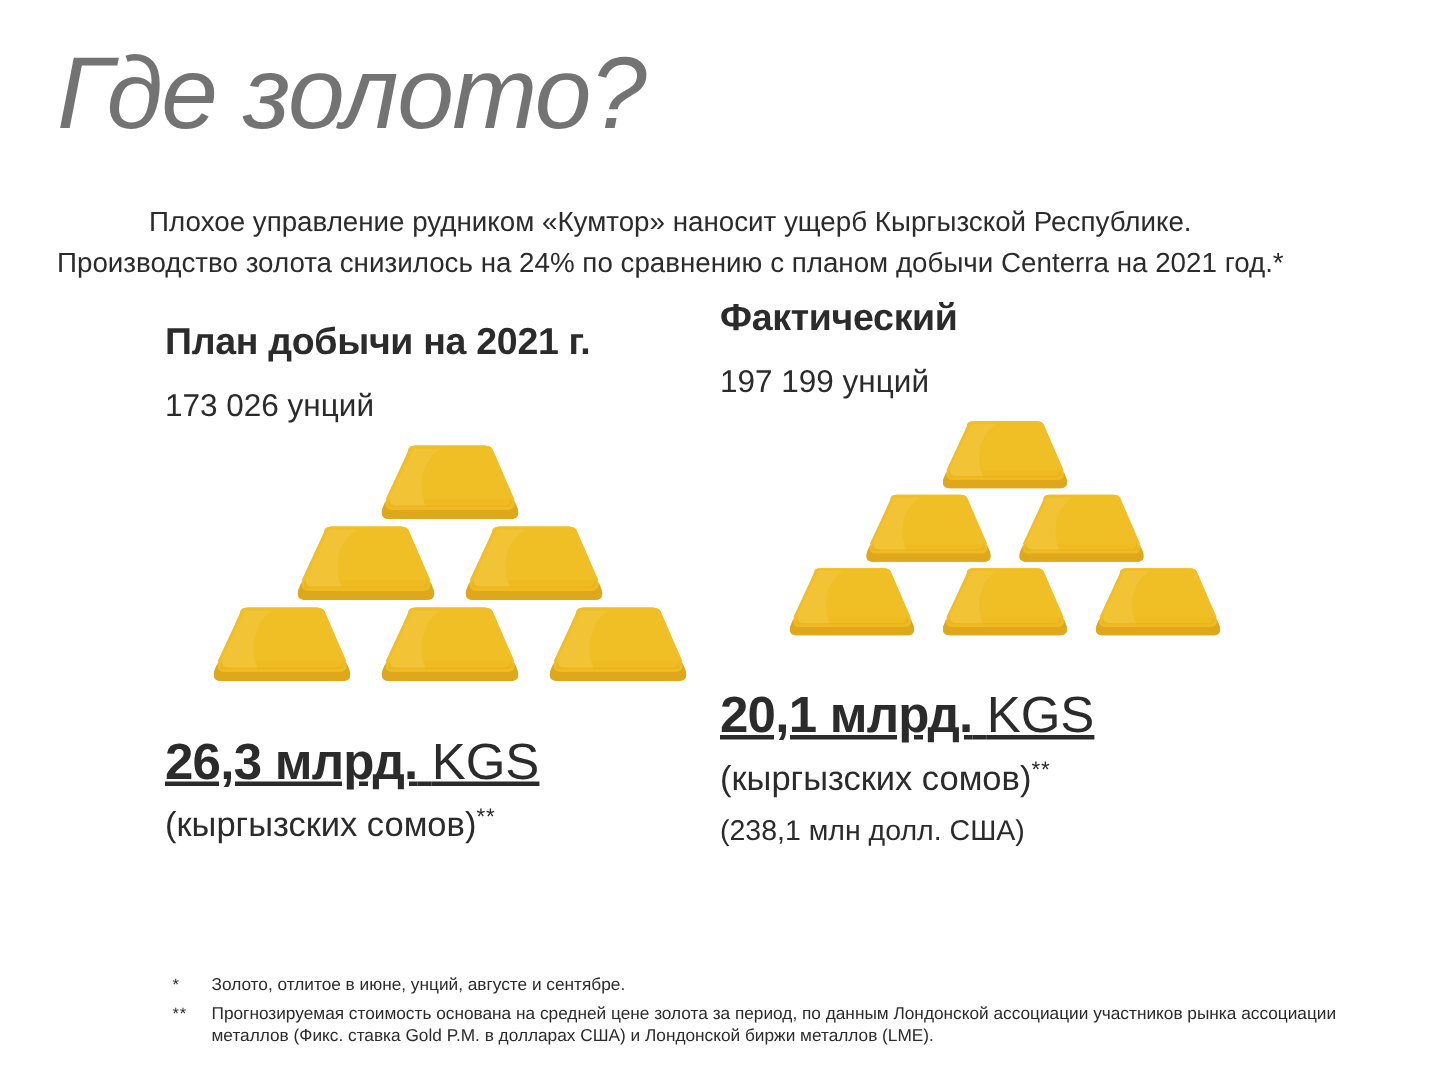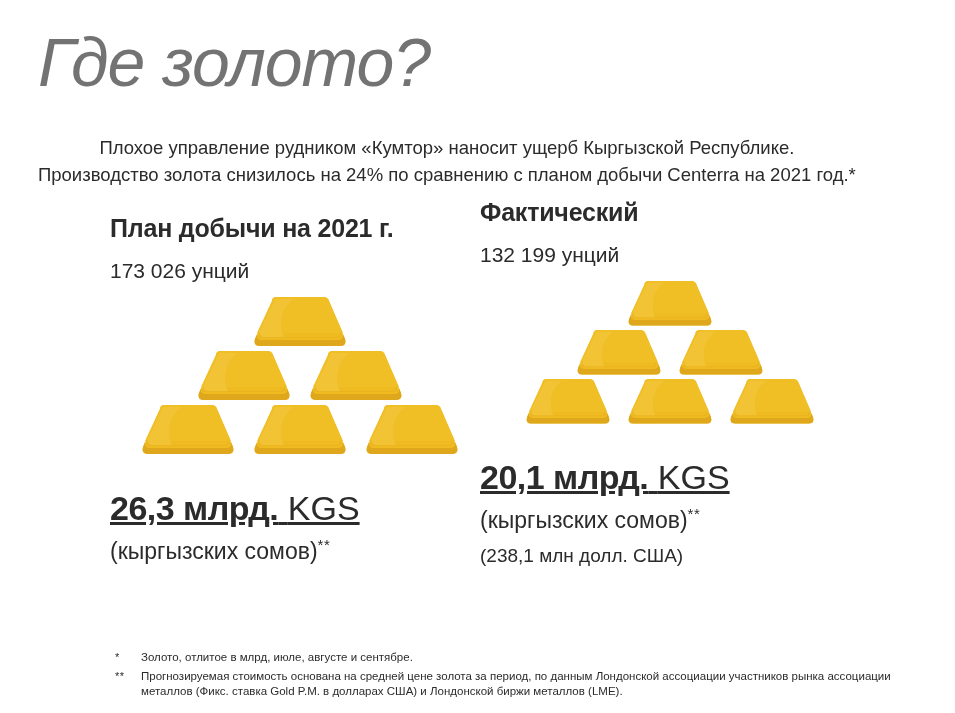--- a/index.html
+++ b/index.html
@@ -235,21 +235,21 @@
     <div class="money-sub">
       <span>(кыргызских сомов)</span><span class="sup">**</span>
     </div>
   </div>
 </div>
 
 <div class="col col-right">
   <div class="col-heading">
     <div>Фактический</div>
   </div>
-  <div class="col-ounces">132 199 унций</div>
+  <div class="col-ounces">197 199 унций</div>
 
   <div class="pyramid pyr-right">
     <div class="bar-row">
       <div class="bar">
         <svg width="102" height="53" viewBox="0 0 112 58">
           <path d="M28 6 Q28 2 33 2 L79 2 Q84 2 85 6 L101 44 Q103 51 96 51 L16 51 Q9 51 11 44 Z" fill="#EFBB21"></path>
           <path d="M28 6 Q28 2 33 2 L79 2 Q84 2 85 6 L99 38 L13 38 Z" fill="#F0BF26"></path>
           <path d="M11 44 Q9 51 16 51 L96 51 Q103 51 101 44 L99 39 Q100 45 94 45 L18 45 Q12 45 13 39 Z" fill="#DFA71B"></path>
           <path d="M30 7 Q30 4 34 4 L50 4 Q42 8 38 20 Q35 32 40 43 L19 43 Q14 43 15 38 Z" fill="#F3C63B" opacity="0.75"></path>
           <path d="M16 43 Q14 43 15 39 L16 36 Q15 42 20 42 L92 42 Q97 42 96 36 L97 39 Q98 43 93 43 Z" fill="#E8B320" opacity="0.8"></path>
@@ -315,19 +315,19 @@
     <div class="money-sub">
       <span>(кыргызских сомов)</span><span class="sup">**</span>
     </div>
     <div class="money-usd">(238,1 млн долл. США)</div>
   </div>
 </div>
 
 <div class="footnotes">
   <div class="fn-row">
     <div class="fn-mark">*</div>
-    <div class="fn-text">Золото, отлитое в млрд, июле, августе и сентябре.</div>
+    <div class="fn-text">Золото, отлитое в июне, унций, августе и сентябре.</div>
   </div>
   <div class="fn-row">
     <div class="fn-mark">**</div>
     <div class="fn-text">Прогнозируемая стоимость основана на средней цене золота за период, по данным Лондонской ассоциации участников рынка ассоциации металлов (Фикс. ставка Gold P.M. в долларах США) и Лондонской биржи металлов (LME).</div>
   </div>
 </div>
 
 </body></html>

